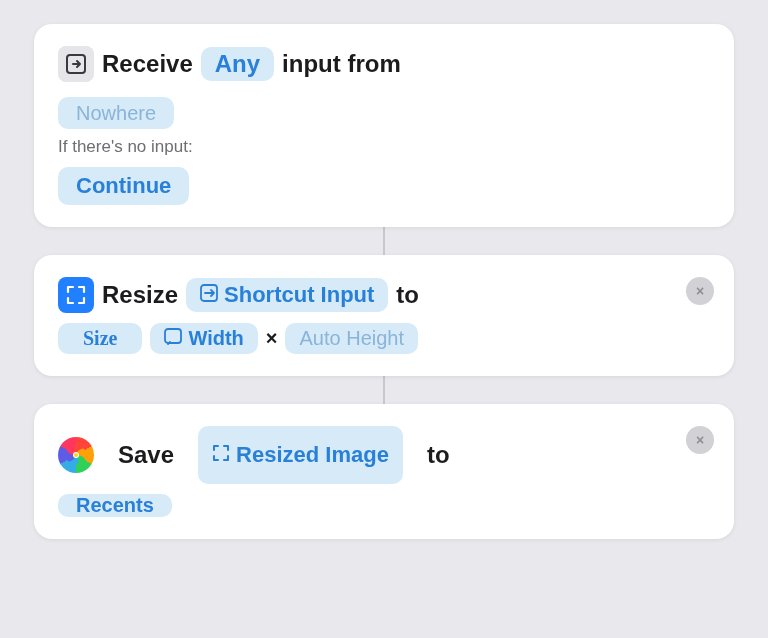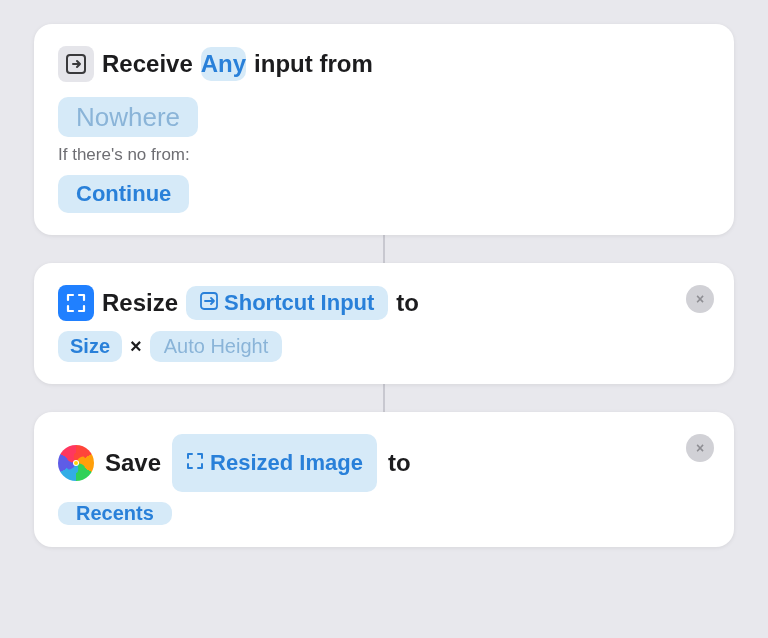--- a/index.html
+++ b/index.html
@@ -78,49 +78,49 @@
       gap: 8px;
       font-size: 22px;
       font-weight: 600;
     }
 
     
     .card3-line1 {
       display: flex;
       align-items: center;
       flex-wrap: wrap;
-      gap: 11px;
+      gap: 24px;
       font-size: 24px;
       font-weight: 600;
       color: #1c1c1e;
       margin-bottom: 10px;
       padding-right: 36px;
     }
 
     .card3-line2 {
       display: flex;
       align-items: center;
     }
 
     
     .chip-blue {
       background: #d6eaf8;
       color: #2980d9;
       border-radius: 10px;
-      padding: 3px 0;
+      padding: 3px 14px;
       font-size: 24px;
       font-weight: 600;
     }
 
     .chip-nowhere {
       background: #d6eaf8;
       color: #8ab4d8;
       border-radius: 10px;
       padding: 5px 18px;
-      font-size: 26px;
+      font-size: 20px;
       font-weight: 500;
     }
 
     .chip-continue {
       background: #d6eaf8;
       color: #2980d9;
       border-radius: 10px;
       padding: 6px 18px;
       font-size: 22px;
       font-weight: 600;
@@ -135,23 +135,24 @@
       font-weight: 600;
       display: flex;
       align-items: center;
       gap: 6px;
     }
 
     .chip-size {
       background: #d6eaf8;
       color: #2980d9;
       border-radius: 10px;
-      padding: 4px 12px;
-      font-size: 20px;
-      font-weight: 600;
+      padding: 4px 25px;
+      font-size: 20px;
+      font-weight: 600;
+      font-family: Liberation Serif, serif;
     }
 
     .chip-width {
       background: #d6eaf8;
       color: #2980d9;
       border-radius: 10px;
       padding: 4px 14px;
       font-size: 20px;
       font-weight: 600;
       display: flex;
@@ -301,21 +302,21 @@
         <path d="M8 11h7M12 8l3 3-3 3" stroke="#3a3a3c" stroke-width="2" stroke-linecap="round" stroke-linejoin="round"></path>
       </svg>
     </div>
     <span class="plain-text">Receive</span>
     <span class="chip-blue">Any</span>
     <span class="plain-text">input from</span>
   </div>
   <div class="card1-line2">
     <span class="chip-nowhere">Nowhere</span>
   </div>
-  <div class="card1-line3">If there's no from:</div>
+  <div class="card1-line3">If there's no input:</div>
   <div class="card1-line4">
     <span class="chip-continue">Continue</span>
   </div>
 </div>
 
 <div class="connector"></div>
 
 <div class="card">
   <div class="close-card2">×</div>
   <div class="card2-line1">
@@ -331,20 +332,29 @@
           <rect x="1" y="1" width="16" height="16" rx="3" stroke="#2980d9" stroke-width="1.8" fill="none"></rect>
           <path d="M5 9h9M11 6l3 3-3 3" stroke="#2980d9" stroke-width="1.8" stroke-linecap="round" stroke-linejoin="round"></path>
         </svg>
       </span>
       <span>Shortcut Input</span>
     </span>
     <span class="plain-text">to</span>
   </div>
   <div class="card2-line2">
     <span class="chip-size">Size</span>
+    <span class="chip-width">
+      <span class="icon-chat">
+        <svg width="18" height="18" viewBox="0 0 18 18" fill="none">
+          <rect x="1" y="1" width="16" height="14" rx="3" stroke="#2980d9" stroke-width="1.8" fill="none"></rect>
+          <path d="M4 16l2-2h0" stroke="#2980d9" stroke-width="1.8" stroke-linecap="round" stroke-linejoin="round"></path>
+        </svg>
+      </span>
+      <span>Width</span>
+    </span>
     <span class="plain-text-small">×</span>
     <span class="chip-autoheight">Auto Height</span>
   </div>
 </div>
 
 <div class="connector"></div>
 
 <div class="card">
   <div class="close-card3">×</div>
   <div class="card3-line1">

